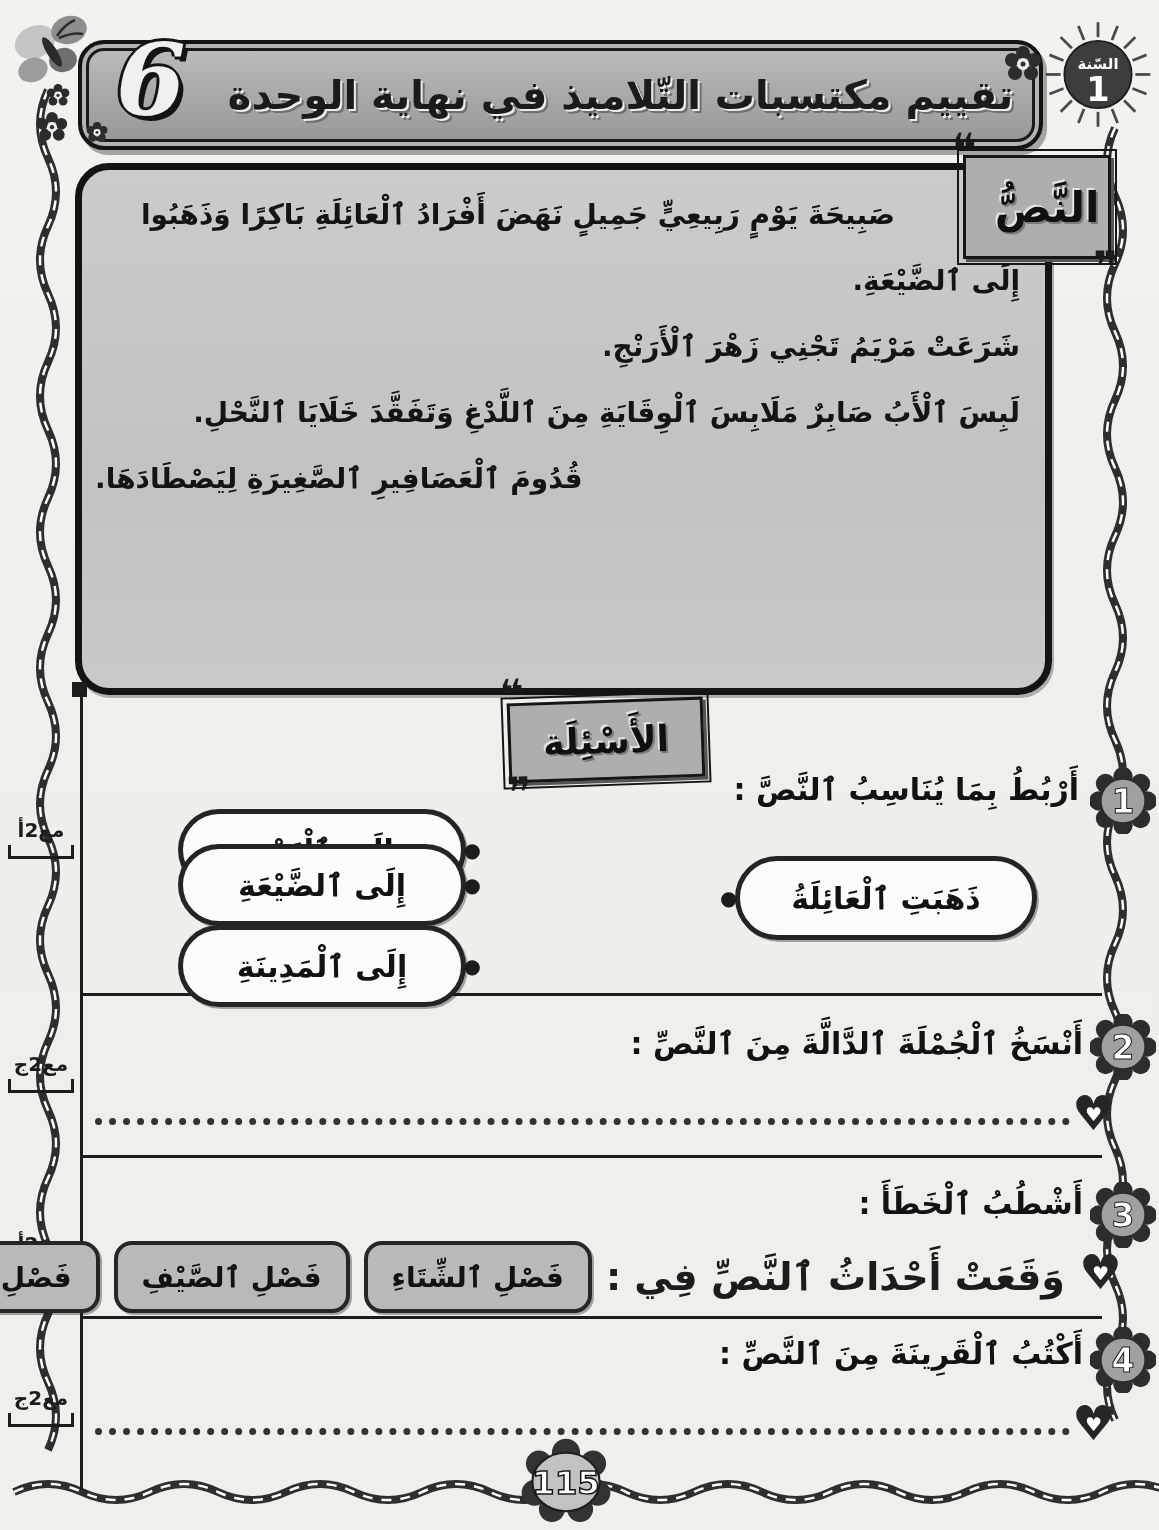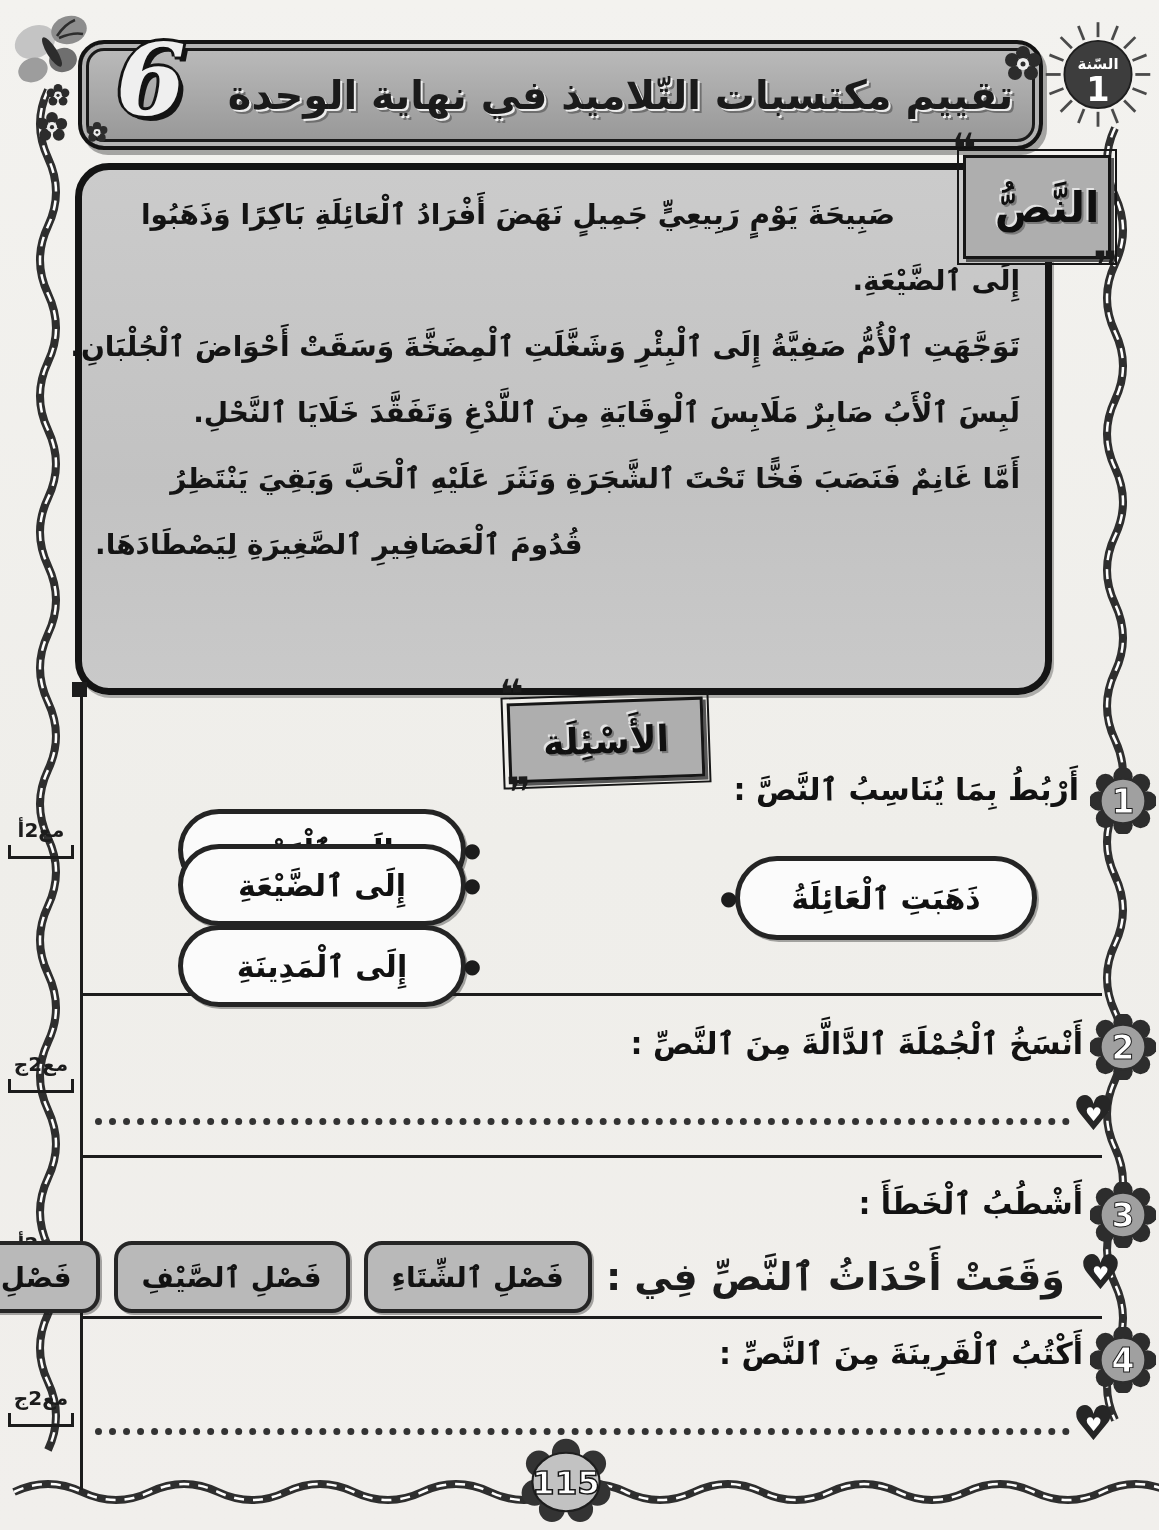--- a/index.html
+++ b/index.html
@@ -204,23 +204,22 @@
 
   <div class="sec-label" style="left:963px;top:155px;width:142px;height:98px;">
     <span class="q-open" style="left:-14px;top:-30px;">❝</span>
     <span class="lbl-text" style="font-size:42px;margin-left:20px;">النَّصُّ</span>
     <span class="q-close" style="right:-10px;bottom:-32px;">❞</span>
   </div>
 
   <div class="passage">
     <div class="passage-line first">صَبِيحَةَ يَوْمٍ رَبِيعِيٍّ جَمِيلٍ نَهَضَ أَفْرَادُ ٱلْعَائِلَةِ بَاكِرًا وَذَهَبُوا</div>
     <div class="passage-line">إِلَى ٱلضَّيْعَةِ.</div>
-    <div class="passage-line">تَوَجَّهَتِ ٱلْأُمُّ صَفِيَّةُ إِلَى ٱلْبِئْرِ وَشَغَّلَتِ ٱلْمِضَخَّةَ وَسَقَتْ أَحْوَاضَ ٱلْجُلْبَانِ.</div>
+    <div class="passage-line">شَرَعَتْ مَرْيَمُ تَجْنِي زَهْرَ ٱلْأَرَنْجِ.</div>
     <div class="passage-line">لَبِسَ ٱلْأَبُ صَابِرٌ مَلَابِسَ ٱلْوِقَايَةِ مِنَ ٱللَّدْغِ وَتَفَقَّدَ خَلَايَا ٱلنَّحْلِ.</div>
-    <div class="passage-line">أَمَّا غَانِمٌ فَنَصَبَ فَخًّا تَحْتَ ٱلشَّجَرَةِ وَنَثَرَ عَلَيْهِ ٱلْحَبَّ وَبَقِيَ يَنْتَظِرُ</div>
     <div class="passage-line center">قُدُومَ ٱلْعَصَافِيرِ ٱلصَّغِيرَةِ لِيَصْطَادَهَا.</div>
   </div>
 
   <div class="sec-label" style="left:508px;top:700px;width:190px;height:74px;transform:rotate(-2deg);">
     <span class="q-open" style="left:-10px;top:-32px;">❝</span>
     <span class="lbl-text" style="font-size:36px;">الأَسْئِلَة</span>
     <span class="q-close" style="left:-6px;bottom:-34px;">❞</span>
   </div>
 
   <div class="v-rule-cap"></div>

